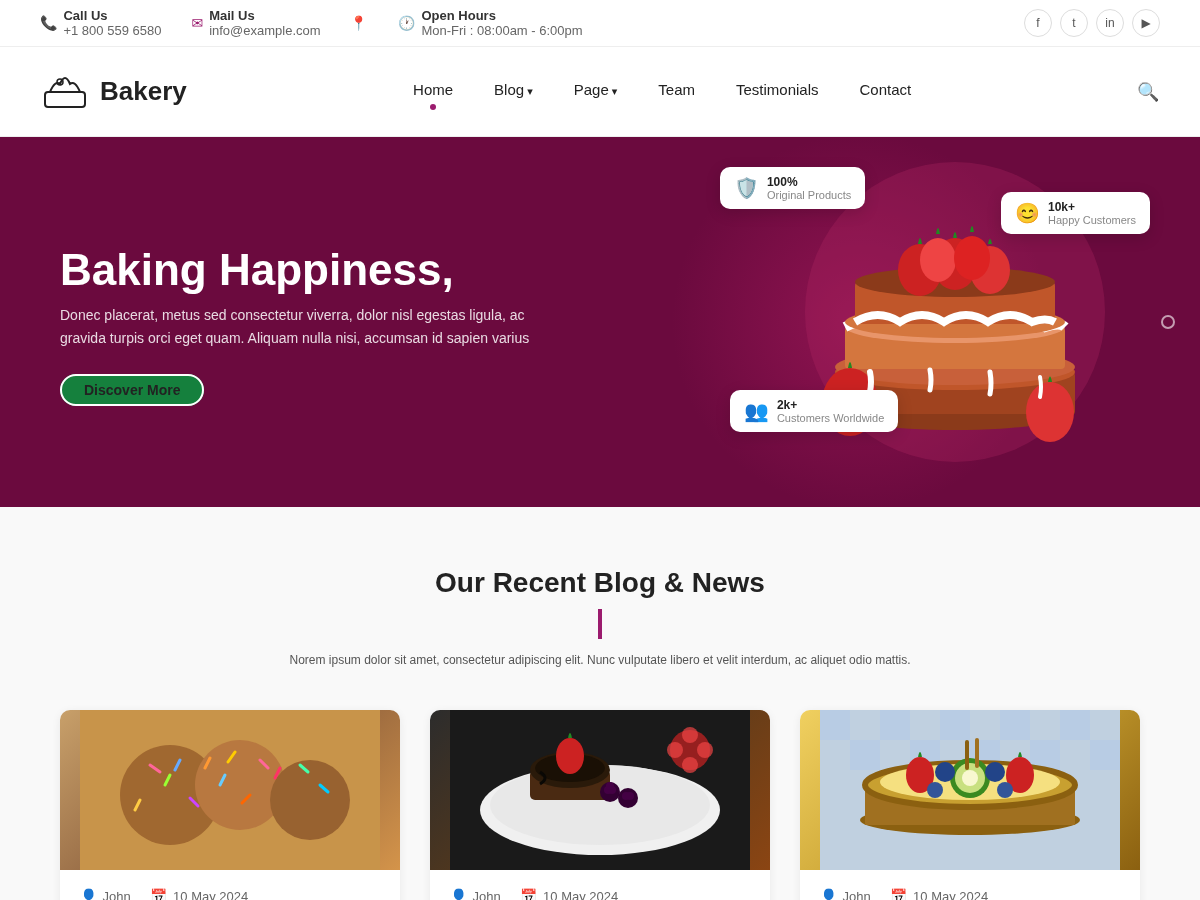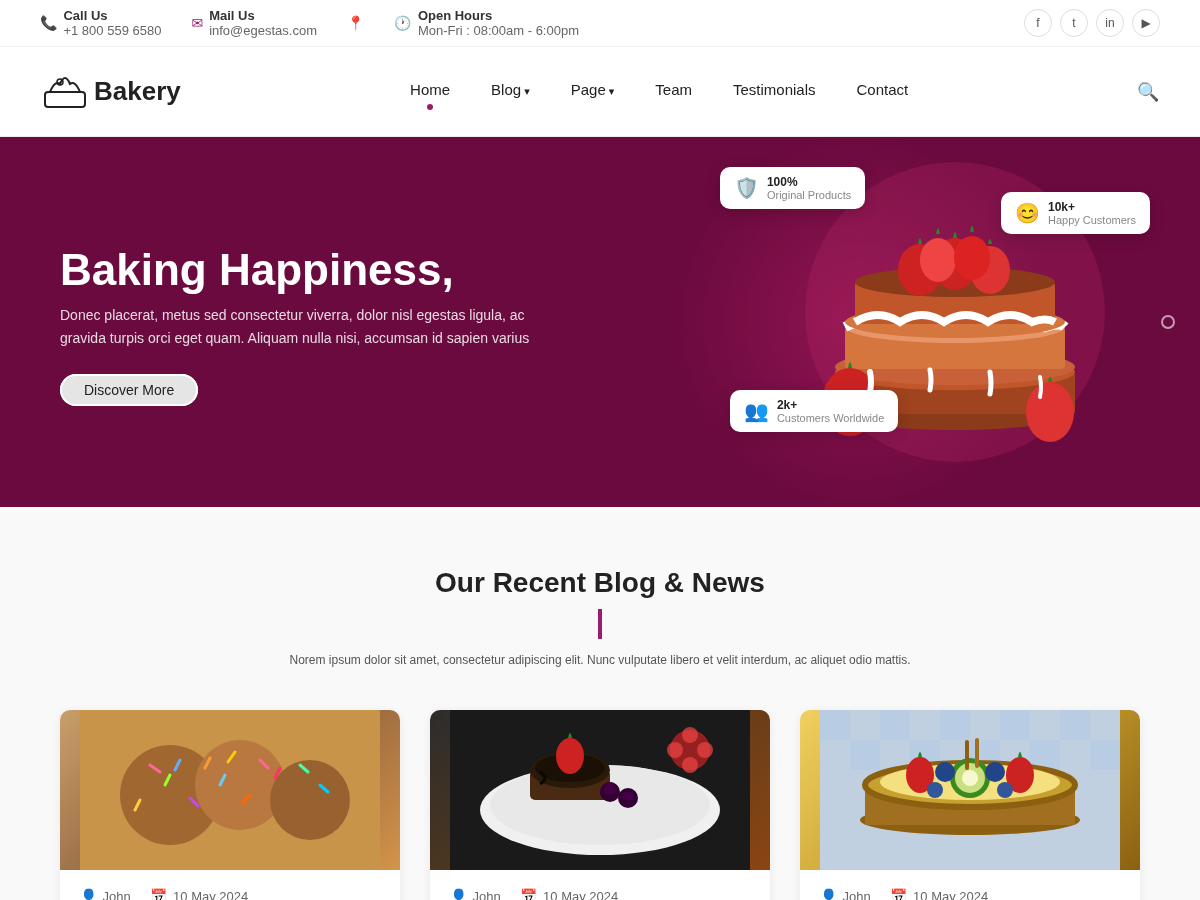--- a/index.html
+++ b/index.html
@@ -31,21 +31,21 @@
 
     
     .header {
       background: #fff;
       padding: 15px 40px;
       display: flex;
       align-items: center;
       justify-content: space-between;
       border-bottom: 1px solid #eee;
     }
-    .logo { display: flex; align-items: center; gap: 4px; text-decoration: none; }
+    .logo { display: flex; align-items: center; gap: 10px; text-decoration: none; }
     .logo-text { font-size: 26px; font-weight: 700; color: #222; }
     .logo-icon { font-size: 40px; }
     nav { display: flex; align-items: flex-end; gap: 41px; }
     nav a {
       text-decoration: none; color: #222; font-size: 15px; font-weight: 500;
       position: relative; padding-bottom: 4px;
     }
     nav a.active::after {
       content: ''; position: absolute; bottom: -8px; left: 50%; transform: translateX(-50%);
       width: 6px; height: 6px; background: #9b1b6e; border-radius: 50%;
@@ -76,23 +76,23 @@
     .hero-content { max-width: 500px; z-index: 2; }
     .hero-content h1 {
       font-size: 44px; font-weight: 800; color: #fff;
       line-height: 1.15; margin-bottom: 8px;
     }
     .hero-content p {
       color: rgba(255,255,255,0.85); font-size: 14px; line-height: 1.7;
       margin-bottom: 30px;
     }
     .btn-discover {
-      background: #e5e5e5; color: #222; border: 2px solid #fff;
+      background: #15803d; color: #222; border: 2px solid #fff;
       padding: 6px 22px; border-radius: 25px; font-size: 14px;
-      font-weight: 400; cursor: pointer; text-decoration: none;
+      font-weight: 700; cursor: pointer; text-decoration: none;
     }
 
     
     .hero-image-area {
       position: absolute; right: 60px; top: 50%; transform: translateY(-50%);
       width: 420px; height: 340px; z-index: 3;
     }
 
     
     .badge {
@@ -167,21 +167,21 @@
       <span class="icon">📞</span>
       <div>
         <strong>Call Us</strong>
         <span>+1 800 559 6580</span>
       </div>
     </div>
     <div class="top-bar-item">
       <span class="icon">✉</span>
       <div>
         <strong>Mail Us</strong>
-        <span>info@egestas.com</span>
+        <span>info@example.com</span>
       </div>
     </div>
     <div class="top-bar-item">
       <span class="icon">📍</span>
     </div>
     <div class="top-bar-item">
       <span class="icon">🕐</span>
       <div>
         <strong>Open Hours</strong>
         <span>Mon-Fri : 08:00am - 6:00pm</span>

